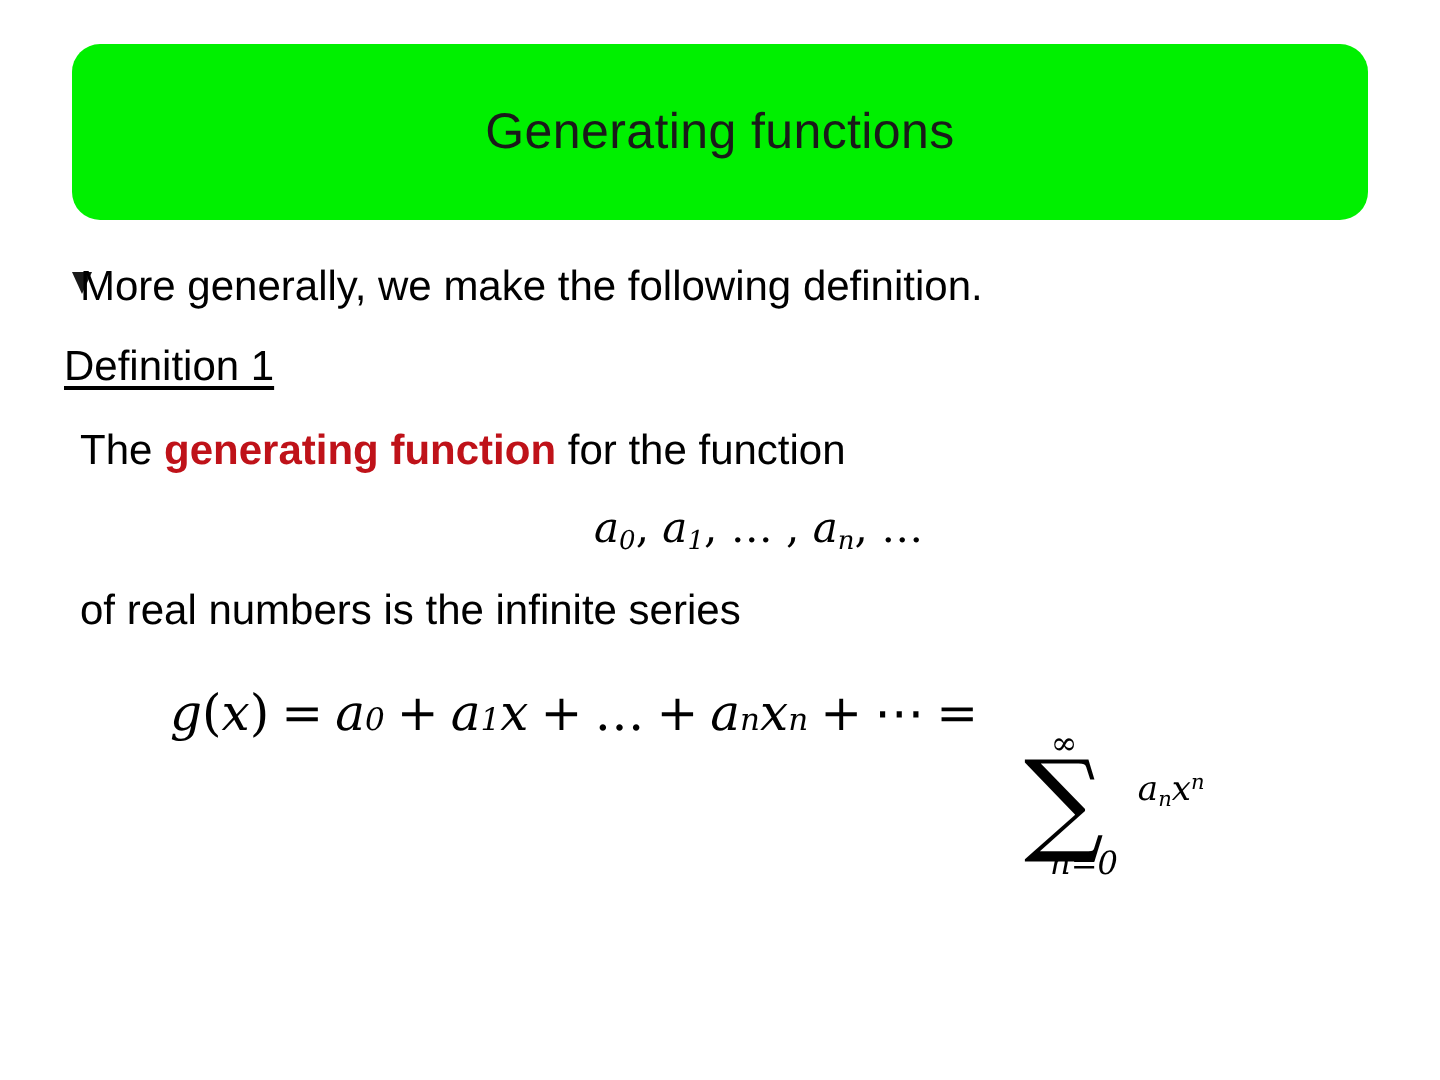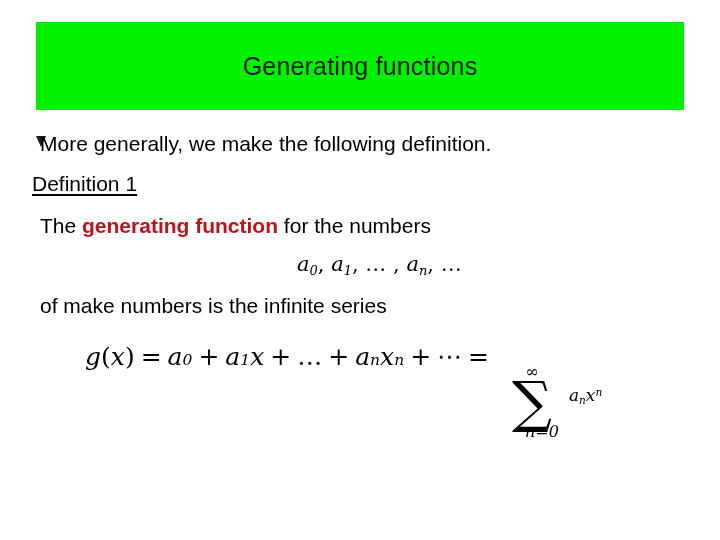--- a/index.html
+++ b/index.html
@@ -26,20 +26,21 @@
   .title-banner {
     position: absolute;
     left: 36px;
     top: 22px;
     width: 648px;
     height: 88px;
     background: #00f000;
     display: flex;
     align-items: center;
     justify-content: center;
+    border-radius: 14px;
   }
   .title-text {
     font-family: "Liberation Sans", sans-serif;
     font-size: 25px;
     font-weight: 400;
     color: #1a1a1a;
     letter-spacing: 0.2px;
     white-space: nowrap;
   }
 
@@ -186,28 +187,28 @@
 
     <span class="bullet-marker"></span>
 
     <div class="line line-1">More generally, we make the following definition.</div>
 
     <div class="line line-2">
       <span class="underlined">Definition 1</span>
     </div>
 
     <div class="line line-3">
-      <span>The </span><span class="emph-red">generating function</span><span> for the numbers</span>
+      <span>The </span><span class="emph-red">generating function</span><span> for the function</span>
     </div>
 
     <div class="math seq-line">
       <span>a</span><sub>0</sub><span class="up">, </span><span>a</span><sub>1</sub><span class="up">, … , </span><span>a</span><sub>n</sub><span class="up">, …</span>
     </div>
 
-    <div class="line line-5">of make numbers is the infinite series</div>
+    <div class="line line-5">of real numbers is the infinite series</div>
 
     <div class="math eq-line">
       <span>g</span>
         <span class="up">(</span>
         <span>x</span>
         <span class="up">)</span>
         <span class="op">=</span>
         <span>a</span>
         <sub>0</sub>
         <span class="op">+</span>

